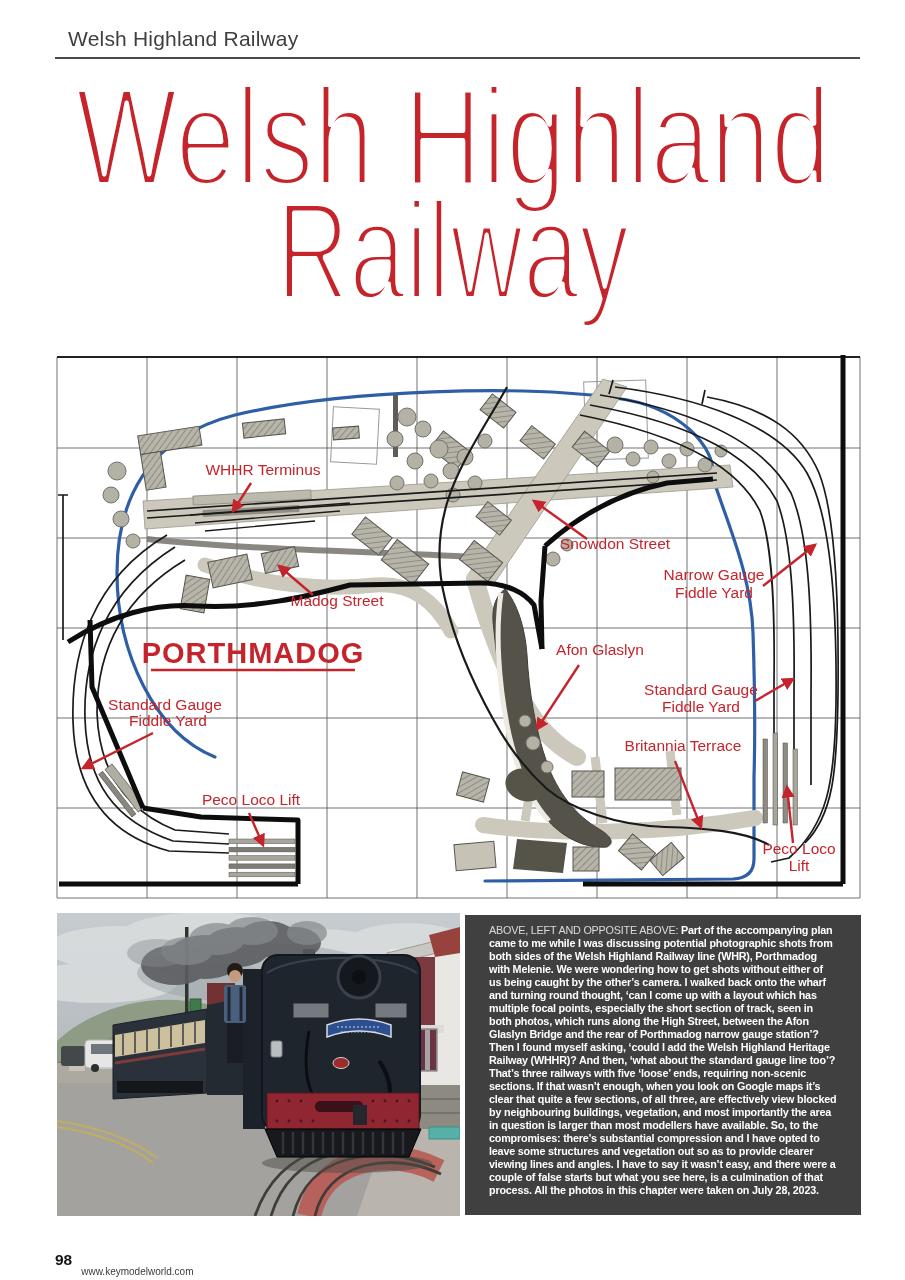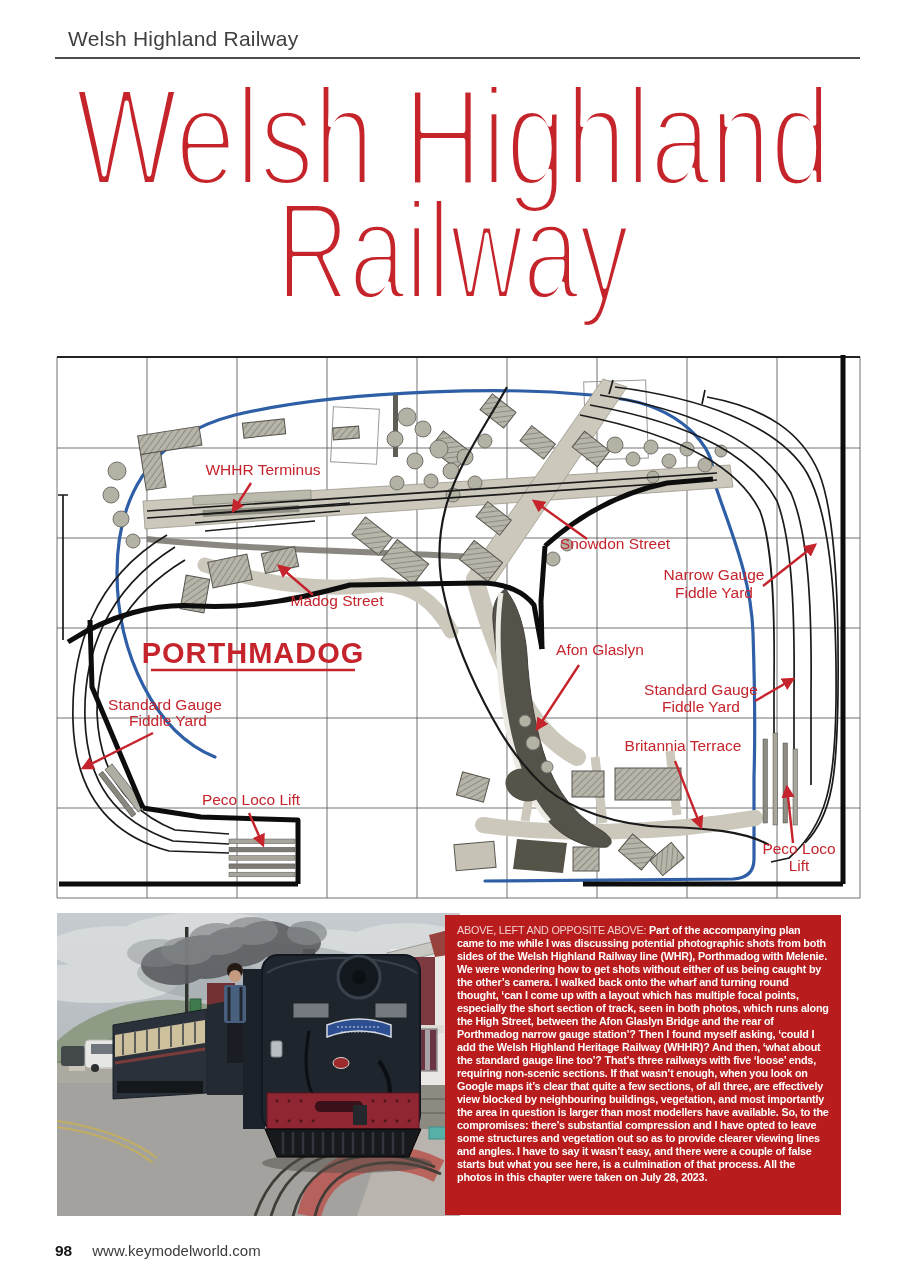--- a/index.html
+++ b/index.html
@@ -9,28 +9,28 @@
   .kicker{left:68px;top:27px;font-size:21px;color:#3f3f3f;letter-spacing:.2px;}
   .rule{left:55px;top:57px;width:805px;height:2px;background:#4c4c4c;}
   .masthead{left:0;top:80px;}
   .masthead text{font-family:"Liberation Sans",sans-serif;font-size:140px;
        fill:#c5242b;stroke:#ffffff;stroke-width:6px;stroke-linejoin:round;}
   .plan{left:55px;top:353px;}
   .plan-label{font-family:"Liberation Sans",sans-serif;font-size:15.5px;fill:#c5242c;}
   .plan-town{font-family:"Liberation Sans",sans-serif;font-size:29px;font-weight:bold;
        fill:#c5242c;letter-spacing:1px;}
   .photo{left:57px;top:913px;}
-  .caption{left:445px;top:915px;width:396px;height:300px;background:#b91c1c;
-       box-sizing:border-box;padding:9px 12px;color:#ffffff;
+  .caption{left:465px;top:915px;width:396px;height:300px;background:#404040;
+       box-sizing:border-box;padding:9px 24px;color:#ffffff;
        font-size:10.8px;line-height:13px;font-weight:bold;letter-spacing:-0.2px;
        overflow:hidden;}
   .caption .lead{font-weight:normal;color:rgba(255,255,255,0.8);}
-  .footer{left:55px;top:1242px;display:flex;align-items:flex-start;gap:20px;}
+  .footer{left:55px;top:1242px;display:flex;align-items:center;gap:9px;}
   .footer .pnum{font-size:15.5px;font-weight:bold;color:#141414;}
-  .footer .site{font-size:15px;color:#3c3c3c;}
+  .footer .site{font-size:10px;color:#3c3c3c;margin-top:24px;}
 </style>
 </head>
 <body>
 
 <div class="abs kicker">Welsh Highland Railway</div>
 <div class="abs rule"></div>
 
 <svg class="abs masthead" width="905" height="258" viewBox="0 0 905 258">
   <text x="453" y="105" text-anchor="middle" textLength="755" lengthAdjust="spacingAndGlyphs">Welsh Highland</text>
   <text x="453" y="219" text-anchor="middle" textLength="353" lengthAdjust="spacingAndGlyphs">Railway</text>

